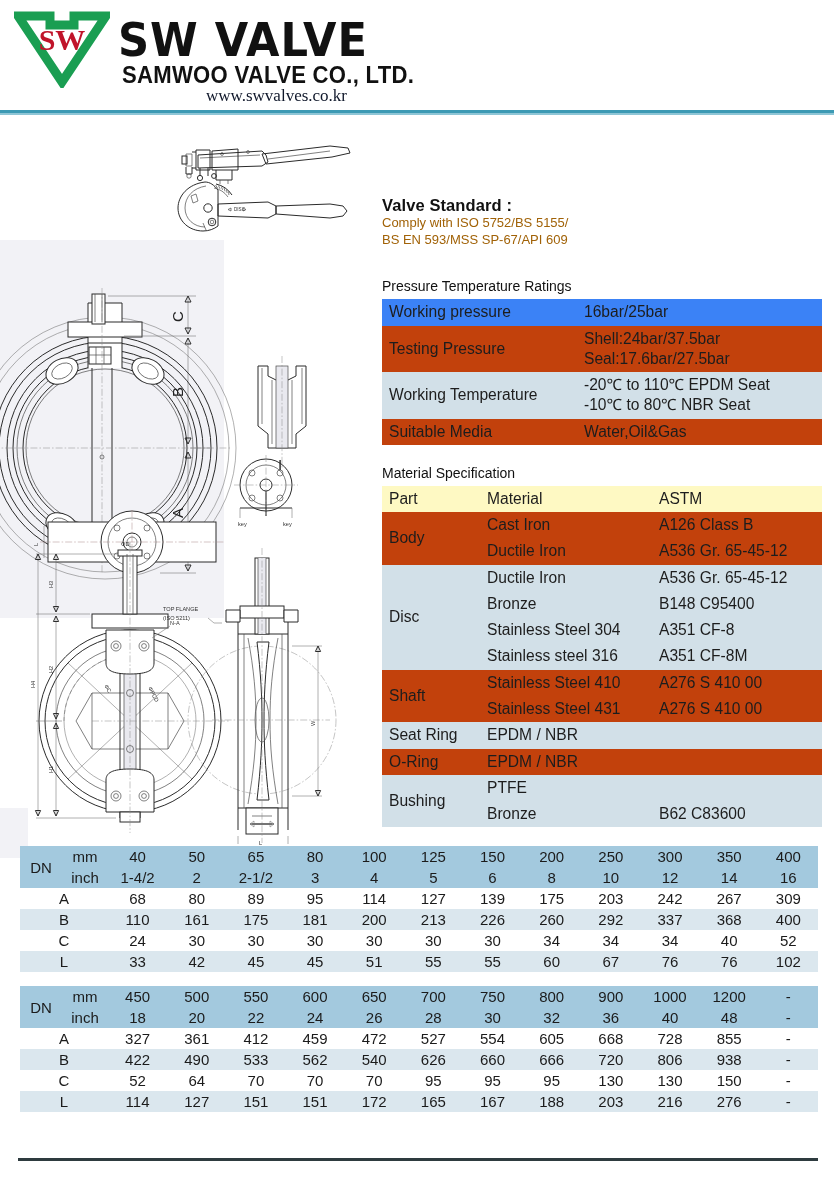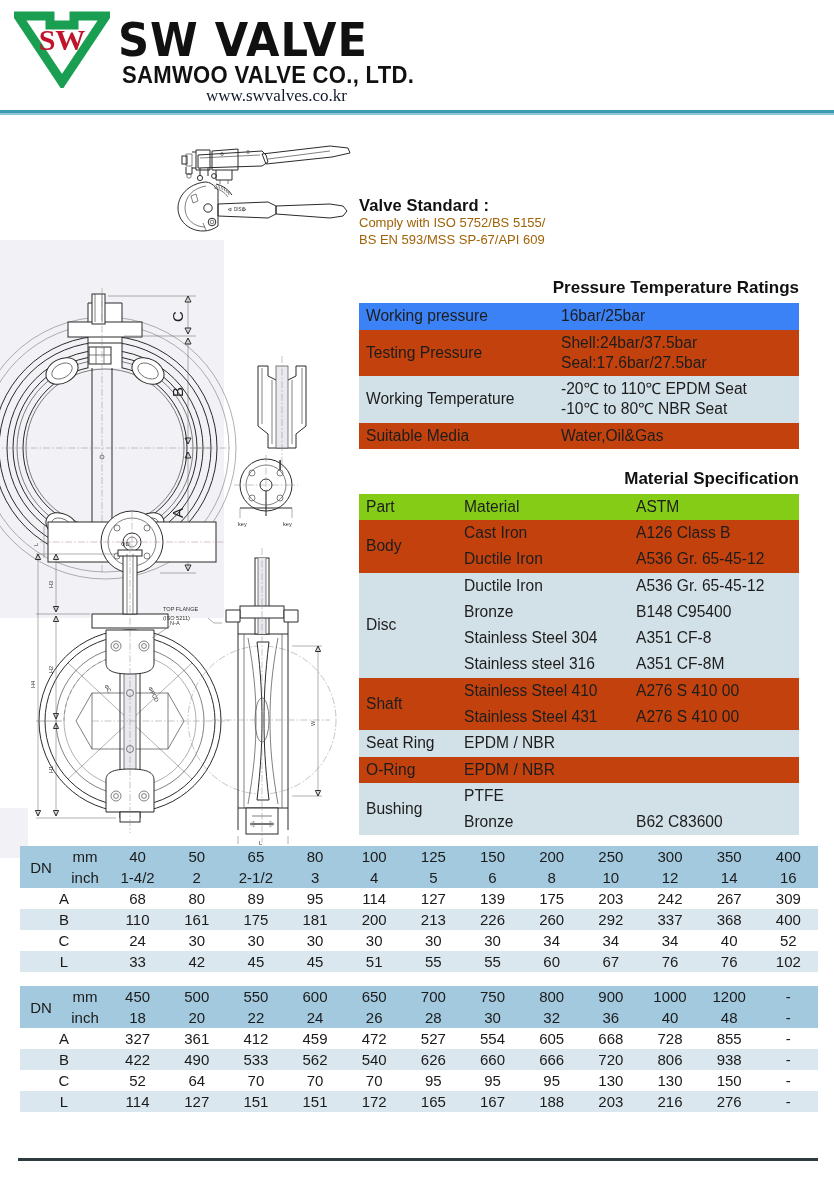--- a/index.html
+++ b/index.html
@@ -58,35 +58,35 @@
   .ln-h { stroke:#6f6f6f; fill:none; stroke-width:0.55; }
   .ln-c { stroke:#8a8a8a; fill:none; stroke-width:0.5; stroke-dasharray:7 2 1.6 2; }
   .ln-cr { stroke:#a88; fill:none; stroke-width:0.5; stroke-dasharray:7 2 1.6 2; }
   .fillw { fill:#ffffff; }
   .fillg { fill:#e9e9ef; }
   .dimtxt { font-family:"Liberation Sans", sans-serif; font-size:15px; fill:#222; }
   .tinytxt { font-family:"Liberation Sans", sans-serif; font-size:4.6px; fill:#333; }
   .tinytxt2 { font-family:"Liberation Sans", sans-serif; font-size:5.6px; fill:#333; }
 
   
-  .right { position:absolute; left:359px; top:196px; width:440px; }
+  .right { position:absolute; left:382px; top:196px; width:440px; }
   .h-bold {
     font-size:16.5px; font-weight:bold; color:#111; letter-spacing:0.1px;
   }
   .std-line { font-size:13px; color:#a16207; line-height:1.28; }
   .sec-title {
-    font-size:17px; font-weight:bold; color:#111; margin-bottom:5px;text-align:right;
+    font-size:14px; font-weight:normal; color:#111; margin-bottom:5px;
   }
 
   table.spec { width:100%; border-collapse:collapse; }
   table.spec td { padding:3px 0 3px 7px; font-size:15.6px; color:#1d1d1d; vertical-align:middle; line-height:1.3; }
   .rowA { background:#3b82f6; }
   .rowB { background:#c2410c; }
   .rowC { background:#d2e0e8; }
-  .hdrRow td { background:#84cc16; font-size:15.6px; padding-top:4px; padding-bottom:4px; }
+  .hdrRow td { background:#fef9c3; font-size:15.6px; padding-top:4px; padding-bottom:4px; }
 
   .mat-part { width:98px; }
   .mat-mat  { width:172px; }
 
   
   .dims { position:absolute; left:20px; top:846px; width:798px; }
   .dims-title { font-size:17.5px; font-weight:bold; color:#111; margin-bottom:8px; }
   table.dim { width:798px; border-collapse:collapse; table-layout:fixed; }
   table.dim td {
     text-align:center; font-size:15px; color:#1b1b1b;

